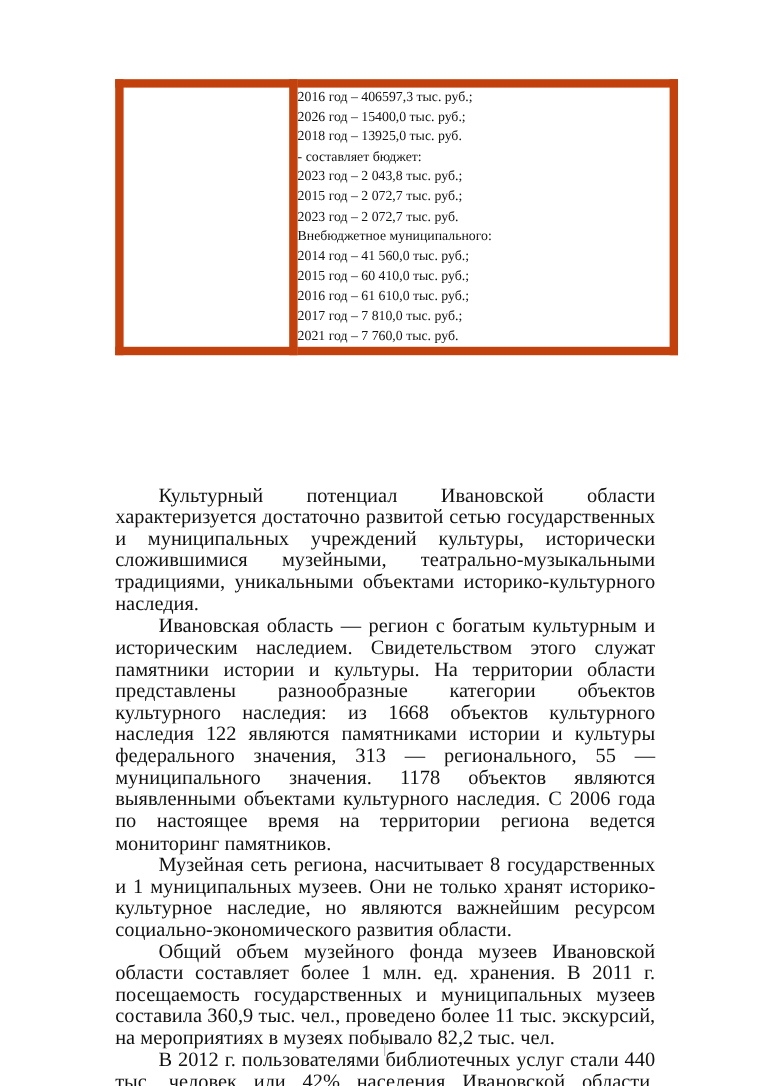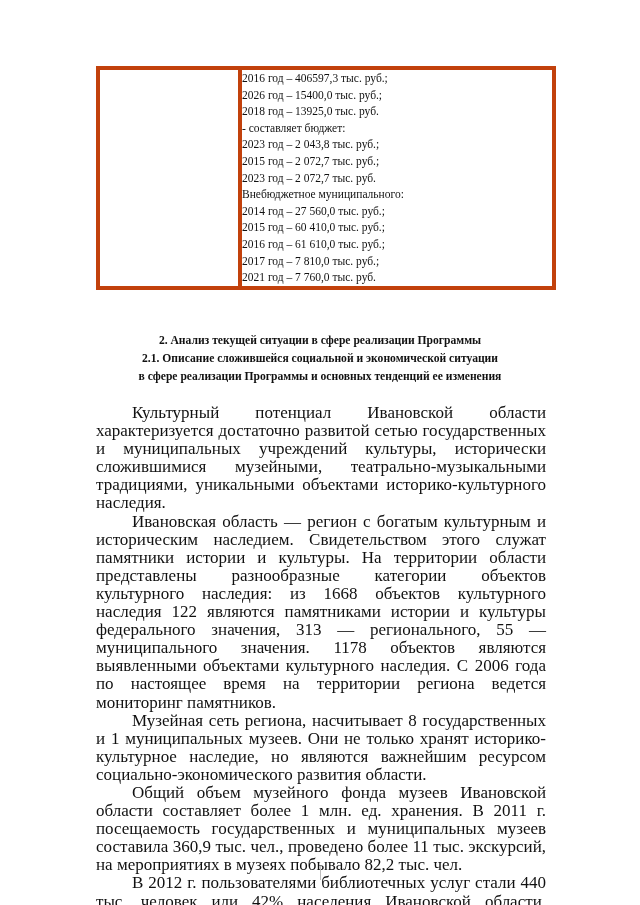--- a/index.html
+++ b/index.html
@@ -28,21 +28,21 @@
     left: 96px;
     top: 66px;
     width: 448px;
   }
   table.fin-table {
     border-collapse: collapse;
     width: 100%;
     table-layout: fixed;
   }
   table.fin-table td {
-    border: 4px solid #c2410c;
+    border: 7px solid #c2410c;
     vertical-align: top;
     padding: 0;
   }
   td.col-left {
     width: 138px;
   }
   td.col-right {
     width: 310px;
     padding: 3px 4px 4px 6px;
   }
@@ -100,36 +100,31 @@
         <td class="col-left"></td>
         <td class="col-right">
           <div class="line">2016 год – 406597,3 тыс. руб.;</div>
           <div class="line">2026 год – 15400,0 тыс. руб.;</div>
           <div class="line">2018 год – 13925,0 тыс. руб.</div>
           <div class="line">- составляет бюджет:</div>
           <div class="line">2023 год – 2 043,8 тыс. руб.;</div>
           <div class="line">2015 год – 2 072,7 тыс. руб.;</div>
           <div class="line">2023 год – 2 072,7 тыс. руб.</div>
           <div class="line">Внебюджетное муниципального:</div>
-          <div class="line">2014 год – 27 560,0 тыс. руб.;</div>
+          <div class="line">2014 год – 41 560,0 тыс. руб.;</div>
           <div class="line">2015 год – 60 410,0 тыс. руб.;</div>
           <div class="line">2016 год – 61 610,0 тыс. руб.;</div>
           <div class="line">2017 год – 7 810,0 тыс. руб.;</div>
           <div class="line">2021 год – 7 760,0 тыс. руб.</div>
         </td>
       </tr>
     </tbody>
       </table>
   </div>
 
-  <div class="heading-block">
-    <div class="h-center">2. Анализ текущей ситуации в сфере реализации Программы</div>
-    <div class="h-center">2.1. Описание сложившейся социальной и экономической ситуации</div>
-    <div class="h-center">в сфере реализации Программы и основных тенденций ее изменения</div>
-  </div>
 
   <div class="body-block">
     <p class="para">Культурный потенциал Ивановской области характеризуется достаточно развитой сетью государственных и муниципальных учреждений культуры, исторически сложившимися музейными, театрально-музыкальными традициями, уникальными объектами историко-культурного наследия.</p>
     <p class="para">Ивановская область — регион с богатым культурным и историческим наследием. Свидетельством этого служат памятники истории и культуры. На территории области представлены разнообразные категории объектов культурного наследия: из 1668 объектов культурного наследия 122 являются памятниками истории и культуры федерального значения, 313 — регионального, 55 — муниципального значения. 1178 объектов являются выявленными объектами культурного наследия. С 2006 года по настоящее время на территории региона ведется мониторинг памятников.</p>
     <p class="para">Музейная сеть региона, насчитывает 8 государственных и 1 муниципальных музеев. Они не только хранят историко-культурное наследие, но являются важнейшим ресурсом социально-экономического развития области.</p>
     <p class="para">Общий объем музейного фонда музеев Ивановской области составляет более 1 млн. ед. хранения. В 2011 г. посещаемость государственных и муниципальных музеев составила 360,9 тыс. чел., проведено более 11 тыс. экскурсий, на мероприятиях в музеях побывало 82,2 тыс. чел.</p>
     <p class="para">В 2012 г. пользователями библиотечных услуг стали 440 тыс. человек или 42% населения Ивановской области. Областные библиотеки региона имеют высокий уровень технической оснащенности, что делает их заметными участниками формирования информационного и культурного</p>
   </div>
 
   <div class="footer-mark"></div>

